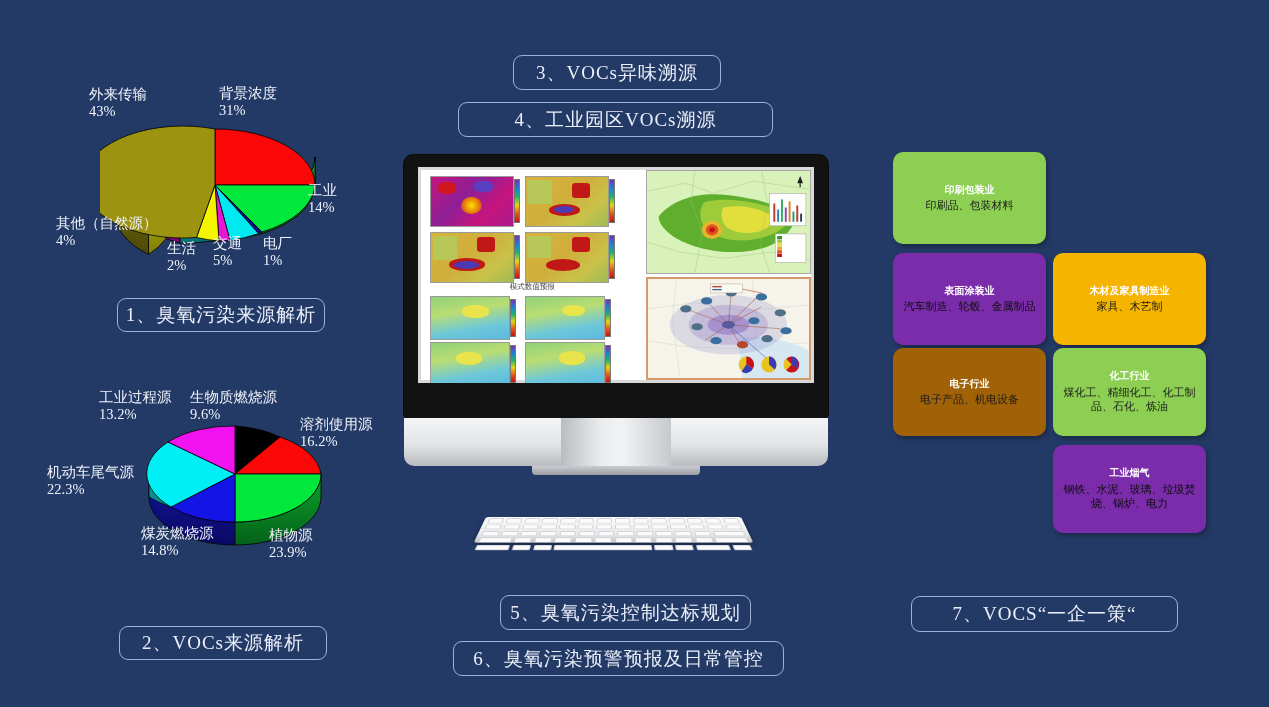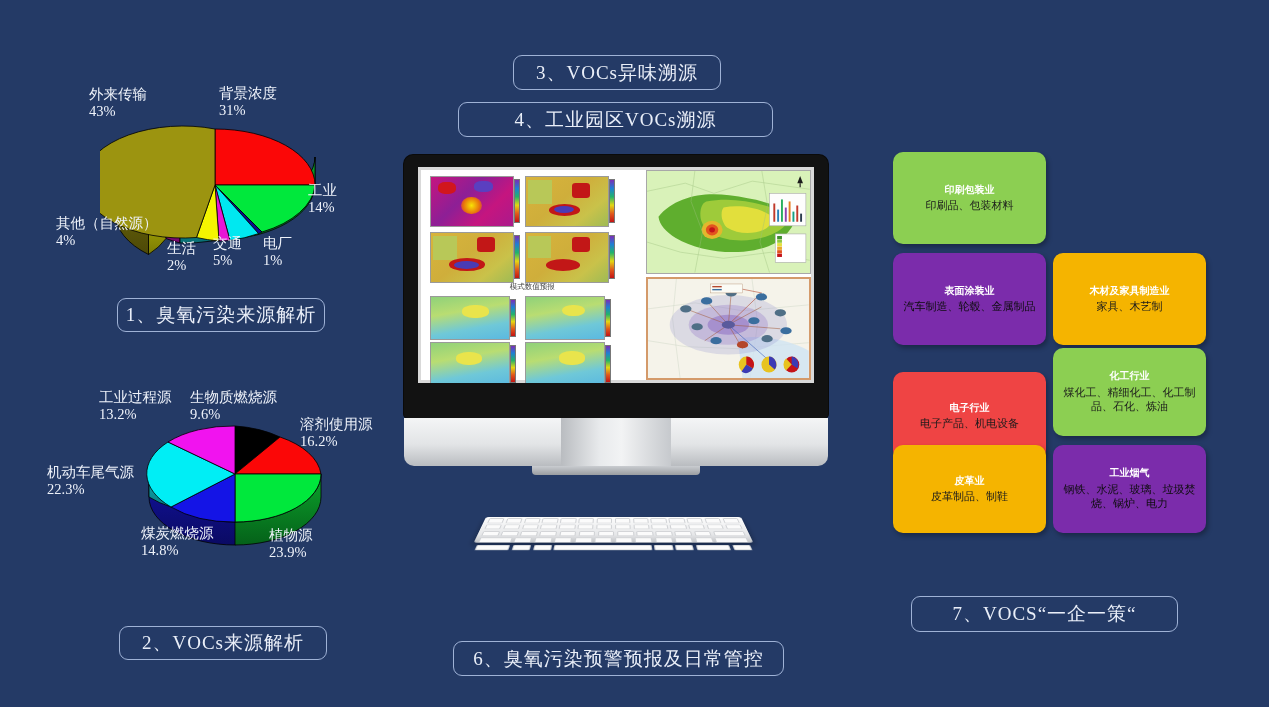--- a/index.html
+++ b/index.html
@@ -495,52 +495,49 @@
           <div class="key"></div>
           <div class="key w6"></div>
           <div class="key"></div>
           <div class="key"></div>
           <div class="key w2"></div>
           <div class="key"></div>
       </div>
     </div>
   </div>
 
+  <div class="pill" style="left:500px;top:595px;width:251px;height:35px;">5、臭氧污染控制达标规划</div>
   <div class="pill" style="left:453px;top:641px;width:331px;height:35px;">6、臭氧污染预警预报及日常管控</div>
 
   <div class="ind-box" style="left:893px;top:152px;width:153px;height:92px;background:#8ccf52;">
     <div class="ind-title" style="color:#ffffff;">印刷包装业</div>
     <div class="ind-desc" style="color:#1b1b1b;">印刷品、包装材料</div>
   </div>
 
 
   <div class="ind-box" style="left:893px;top:253px;width:153px;height:92px;background:#7b2cab;">
     <div class="ind-title" style="color:#ffffff;">表面涂装业</div>
     <div class="ind-desc" style="color:#0d0d0d;">汽车制造、轮毂、金属制品</div>
   </div>
 
   <div class="ind-box" style="left:1053px;top:253px;width:153px;height:92px;background:#f5b400;">
     <div class="ind-title" style="color:#ffffff;">木材及家具制造业</div>
     <div class="ind-desc" style="color:#1b1b1b;">家具、木艺制</div>
   </div>
 
-  <div class="ind-box" style="left:893px;top:348px;width:153px;height:88px;background:#ef4444;margin-top:24px;">
+  <div class="ind-box" style="left:893px;top:348px;width:153px;height:88px;background:#a16207;">
     <div class="ind-title" style="color:#ffffff;">电子行业</div>
     <div class="ind-desc" style="color:#1b1b1b;">电子产品、机电设备</div>
   </div>
 
   <div class="ind-box" style="left:1053px;top:348px;width:153px;height:88px;background:#8ccf52;">
     <div class="ind-title" style="color:#ffffff;">化工行业</div>
     <div class="ind-desc" style="color:#1b1b1b;">煤化工、精细化工、化工制品、石化、炼油</div>
   </div>
 
-  <div class="ind-box" style="left:893px;top:445px;width:153px;height:88px;background:#f5b400;">
-    <div class="ind-title" style="color:#ffffff;">皮革业</div>
-    <div class="ind-desc" style="color:#1b1b1b;">皮革制品、制鞋</div>
-  </div>
 
   <div class="ind-box" style="left:1053px;top:445px;width:153px;height:88px;background:#7b2cab;">
     <div class="ind-title" style="color:#ffffff;">工业烟气</div>
     <div class="ind-desc" style="color:#0d0d0d;">钢铁、水泥、玻璃、垃圾焚烧、锅炉、电力</div>
   </div>
 
   <div class="pill" style="left:911px;top:596px;width:267px;height:36px;">7、VOCS“一企一策“</div>
 
 </div>
 

